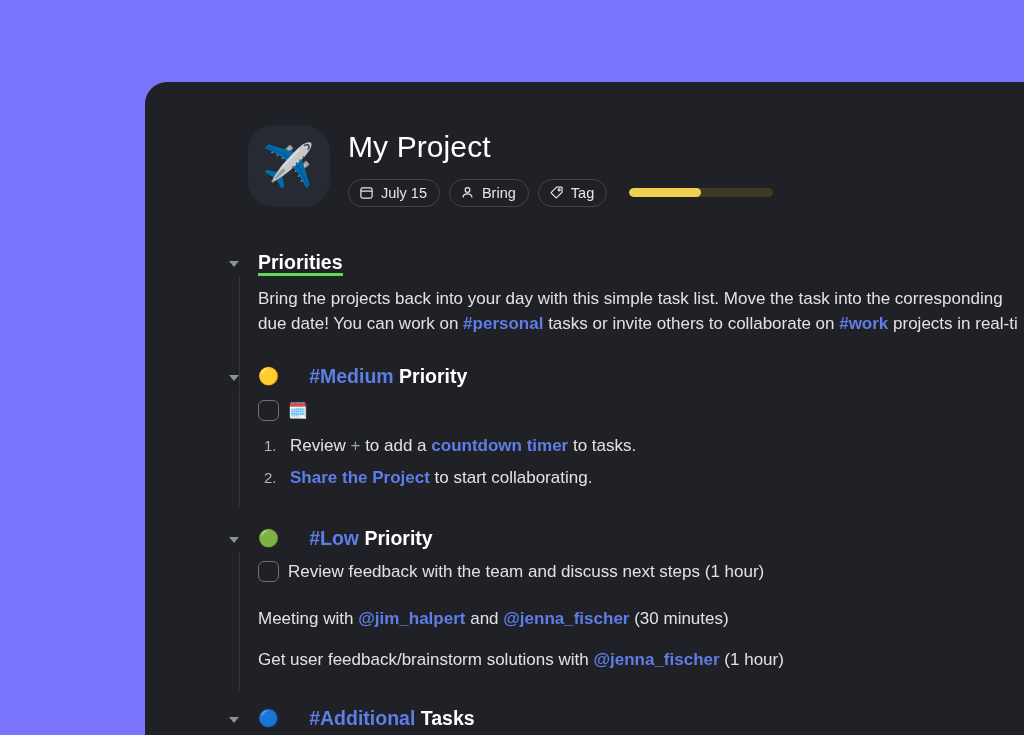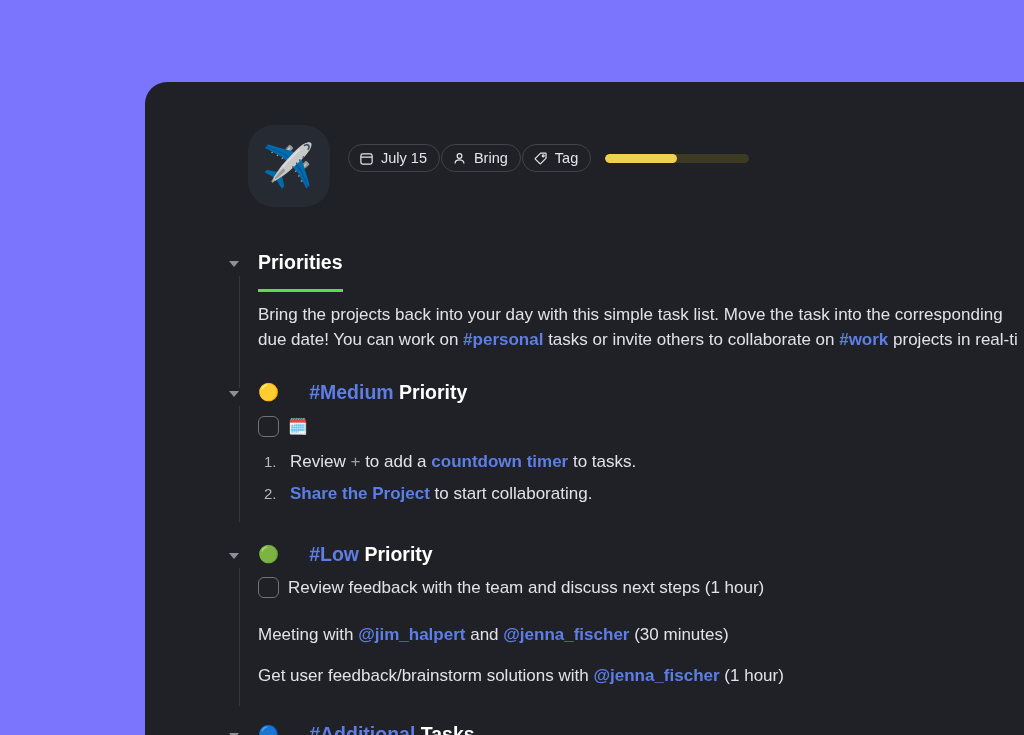--- a/index.html
+++ b/index.html
@@ -60,21 +60,21 @@
     color: #ffffff;
     letter-spacing: .1px;
     line-height: 1.15;
     white-space: nowrap;
   }
 
   .meta-row {
     margin-top: 14px;
     display: flex;
     align-items: center;
-    gap: 1px;
+    gap: 9px;
   }
 
   .chip {
     height: 28px;
     padding: 0 12px 0 10px;
     border: 1px solid #41444c;
     border-radius: 999px;
     display: flex;
     align-items: center;
     gap: 7px;
@@ -132,21 +132,21 @@
     position: relative;
     font-size: 19.5px;
     font-weight: 700;
     line-height: 1.1;
     color: #ffffff;
     white-space: nowrap;
   }
   .sec-head .hl {
     display: inline-block;
     border-bottom: 3px solid #5fd94f;
-    padding-bottom: 16px;
+    padding-bottom: 0;
   }
   .sec-head .dot {
     font-size: 17px;
     margin-right: 6px;
     vertical-align: 1px;
   }
   .tag-blue { color: #5d7ee4; margin-left: 24px; }
 
   .para {
     font-size: 17px;
@@ -211,20 +211,21 @@
 <div id="app-card" style="background: rgb(32, 33, 39);">
 
   <div class="doc-header">
 
     <div class="project-emoji">
       <span>✈️</span>
     </div>
 
     <div class="header-right">
 
+      <div class="project-title">My Project</div>
 
       <div class="meta-row">
 
         <div class="chip">
           <span>
             <svg width="15" height="15" viewBox="0 0 16 16" fill="none" stroke="#e3e5ea" stroke-width="1.3">
               <rect x="2" y="3" width="12" height="11" rx="2"></rect>
               <path d="M2 6.6h12"></path>
             </svg>
           </span>

